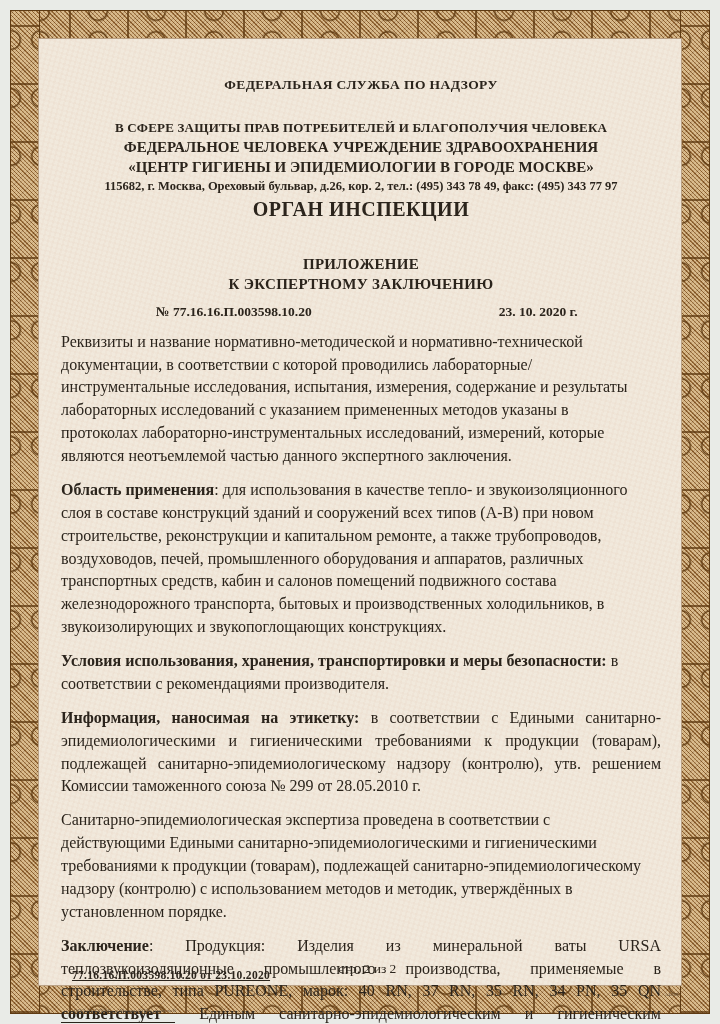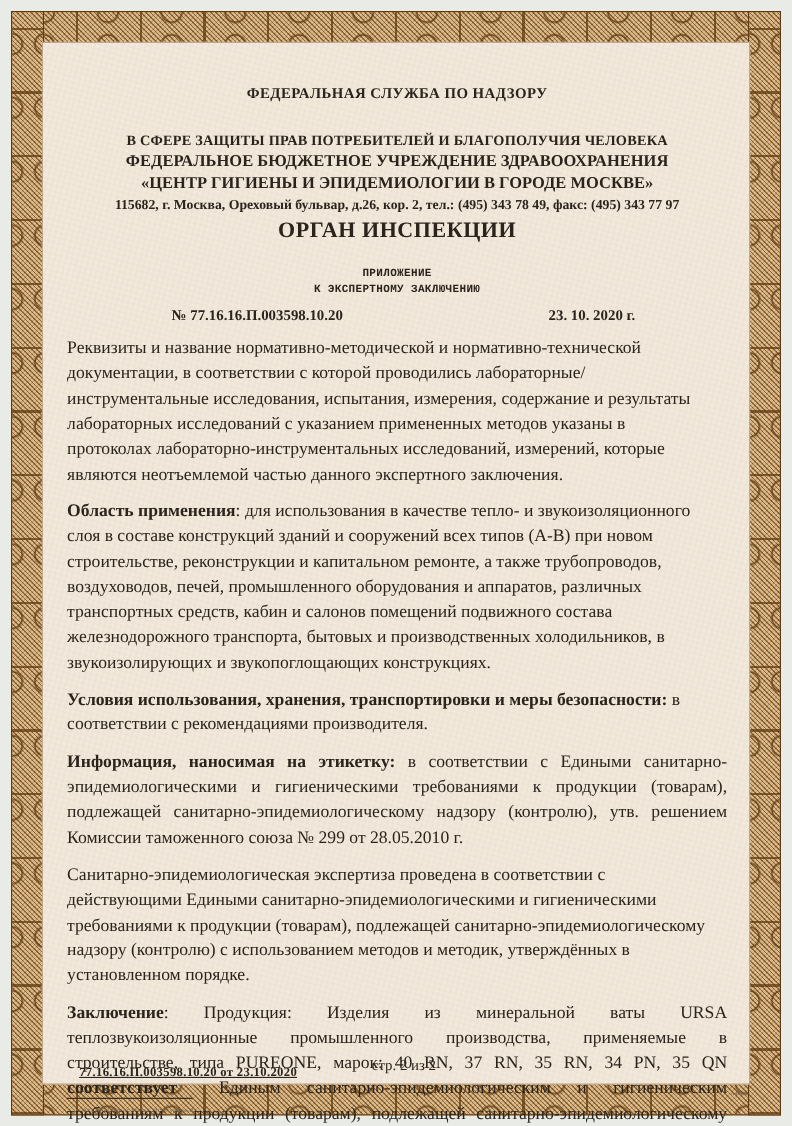--- a/index.html
+++ b/index.html
@@ -35,21 +35,21 @@
     padding:38px 20px 0 22px;}
   .center{text-align:center;}
   .b{font-weight:bold;}
   .agency{font-size:13.5px;letter-spacing:.4px;margin-bottom:26px;}
   .org1{font-size:13px;letter-spacing:.2px;line-height:1.4;}
   .org2,.org3{font-size:15px;line-height:1.35;}
   .org4{font-size:13px;line-height:1.4;}
   .org5{font-size:12.5px;line-height:1.4;}
   .org6{font-size:20px;line-height:1.4;letter-spacing:.5px;}
   .org7{font-size:13px;line-height:1.45;}
-  .title{margin-top:20px;font-size:10px;line-height:1.35;letter-spacing:.3px;font-family:Liberation Mono, monospace;}
+  .title{margin-top:31px;font-size:15px;line-height:1.35;letter-spacing:.3px;}
   .numrow{display:flex;margin-top:9px;font-size:13.5px;gap:15px;}
   .numrow .num{margin-left:95px;}
   .numrow .date{margin-left:172px;}
   .hyg{margin-top:19px;font-size:13.2px;}
   p.doc{font-size:16px;line-height:1.43;margin:11px 0 0 0;max-width:585px;}
   p.just{text-align:justify;max-width:600px;}
   .narrow{max-width:545px;}
   .uline{font-weight:bold;border-bottom:1.4px solid #2b241c;padding-right:14px;}
   
   .sigzone{position:relative;height:215px;margin-top:14px;}
@@ -80,21 +80,21 @@
   <div class="bar bar-h bar-bottom"></div>
   <div class="bar bar-v bar-left"></div>
   <div class="bar bar-v bar-right"></div>
 
   <div class="paper">
 
     <div class="center b agency">ФЕДЕРАЛЬНАЯ СЛУЖБА ПО НАДЗОРУ</div>
 
     <div class="center">
       <div class="b org1">В СФЕРЕ ЗАЩИТЫ ПРАВ ПОТРЕБИТЕЛЕЙ И БЛАГОПОЛУЧИЯ ЧЕЛОВЕКА</div>
-      <div class="b org2">ФЕДЕРАЛЬНОЕ БЮДЖЕТНОЕ УЧРЕЖДЕНИЕ ЗДРАВООХРАНЕНИЯ</div>
+      <div class="b org2">ФЕДЕРАЛЬНОЕ ЧЕЛОВЕКА УЧРЕЖДЕНИЕ ЗДРАВООХРАНЕНИЯ</div>
       <div class="b org3">«ЦЕНТР ГИГИЕНЫ И ЭПИДЕМИОЛОГИИ В ГОРОДЕ МОСКВЕ»</div>
       <div class="b org5">115682, г. Москва, Ореховый бульвар,  д.26, кор. 2, тел.: (495) 343 78 49, факс: (495) 343 77 97</div>
       <div class="b org6">ОРГАН ИНСПЕКЦИИ</div>
     </div>
 
     <div class="center b title">
       <div>ПРИЛОЖЕНИЕ</div>
       <div>К ЭКСПЕРТНОМУ ЗАКЛЮЧЕНИЮ</div>
     </div>
 

